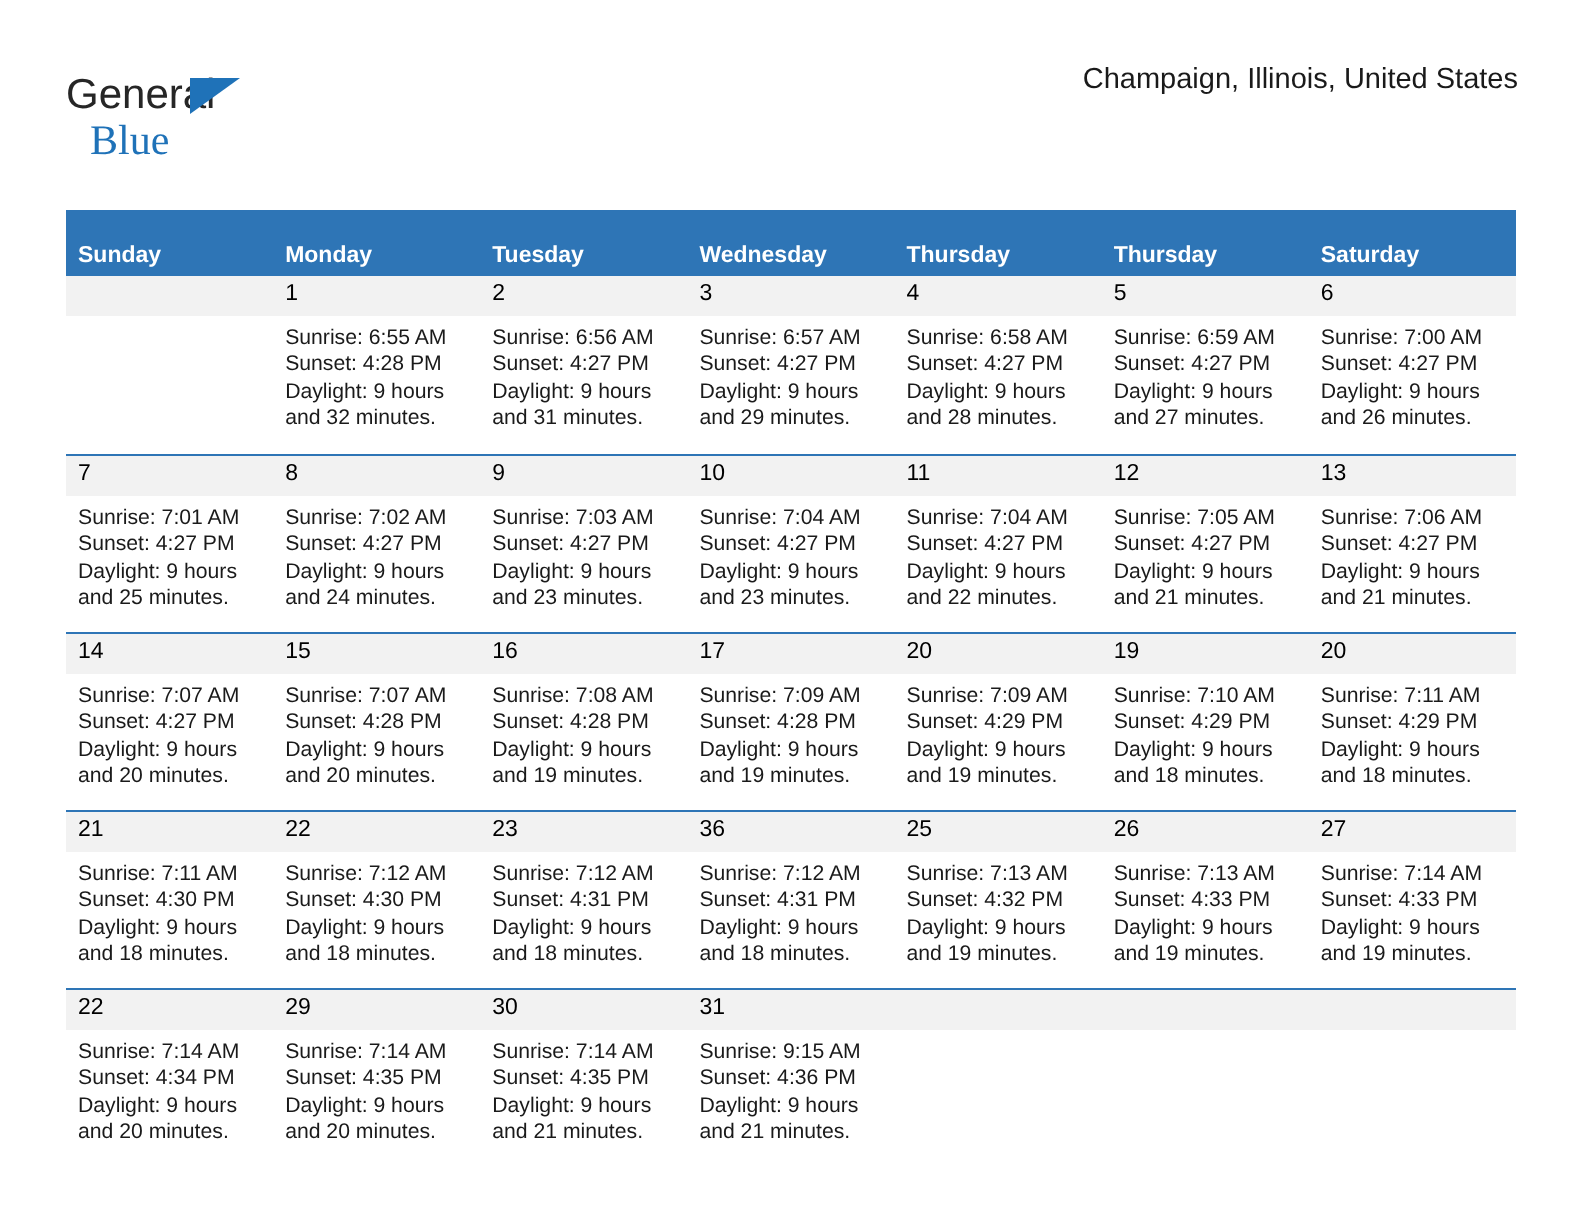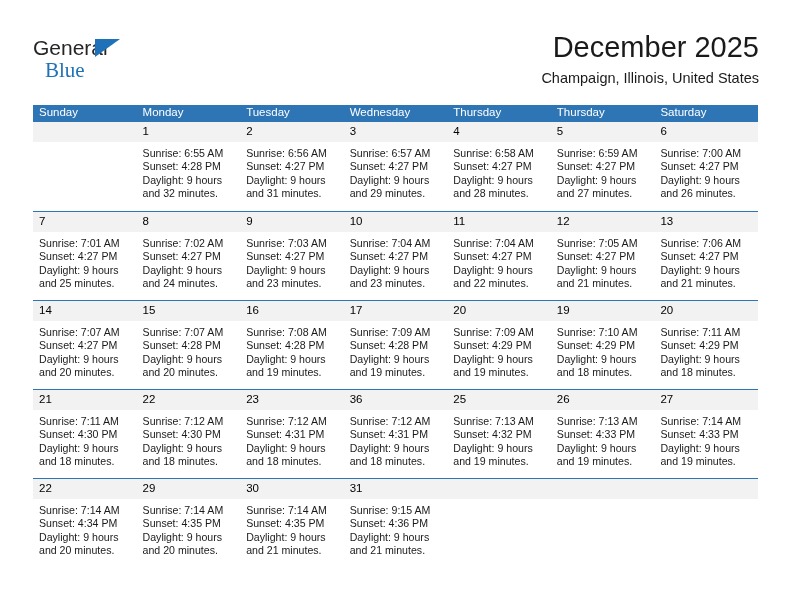--- a/index.html
+++ b/index.html
@@ -92,23 +92,23 @@
     left: 33px;
     top: 105px;
     width: 725px;
     border-collapse: collapse;
     table-layout: fixed;
   }
   .calendar th {
     background: #2E75B6;
     color: #ffffff;
     font-size: 11.5px;
-    font-weight: normal;
+    font-weight: bold;
     text-align: left;
-    padding: 0 0 4px 6px;
+    padding: 16px 0 4px 6px;
     height: 13px;
     border: none;
   }
   .calendar td {
     vertical-align: top;
     padding: 0;
     border: none;
     width: 103.57px;
   }
   .daycell {
@@ -149,21 +149,20 @@
 
   <div class="header">
 
     <div class="logo">
       <span class="logo-general">General</span>
       <span class="logo-tri"></span>
       <span class="logo-blue">Blue</span>
     </div>
 
     <div class="title-block">
-      <div class="month-title">December 2025</div>
       <div class="location">Champaign, Illinois, United States</div>
     </div>
 
   </div>
 
   <table class="calendar">
     <thead>
       <tr id="weekday-header-row">
           <th>Sunday</th>
           <th>Monday</th>

